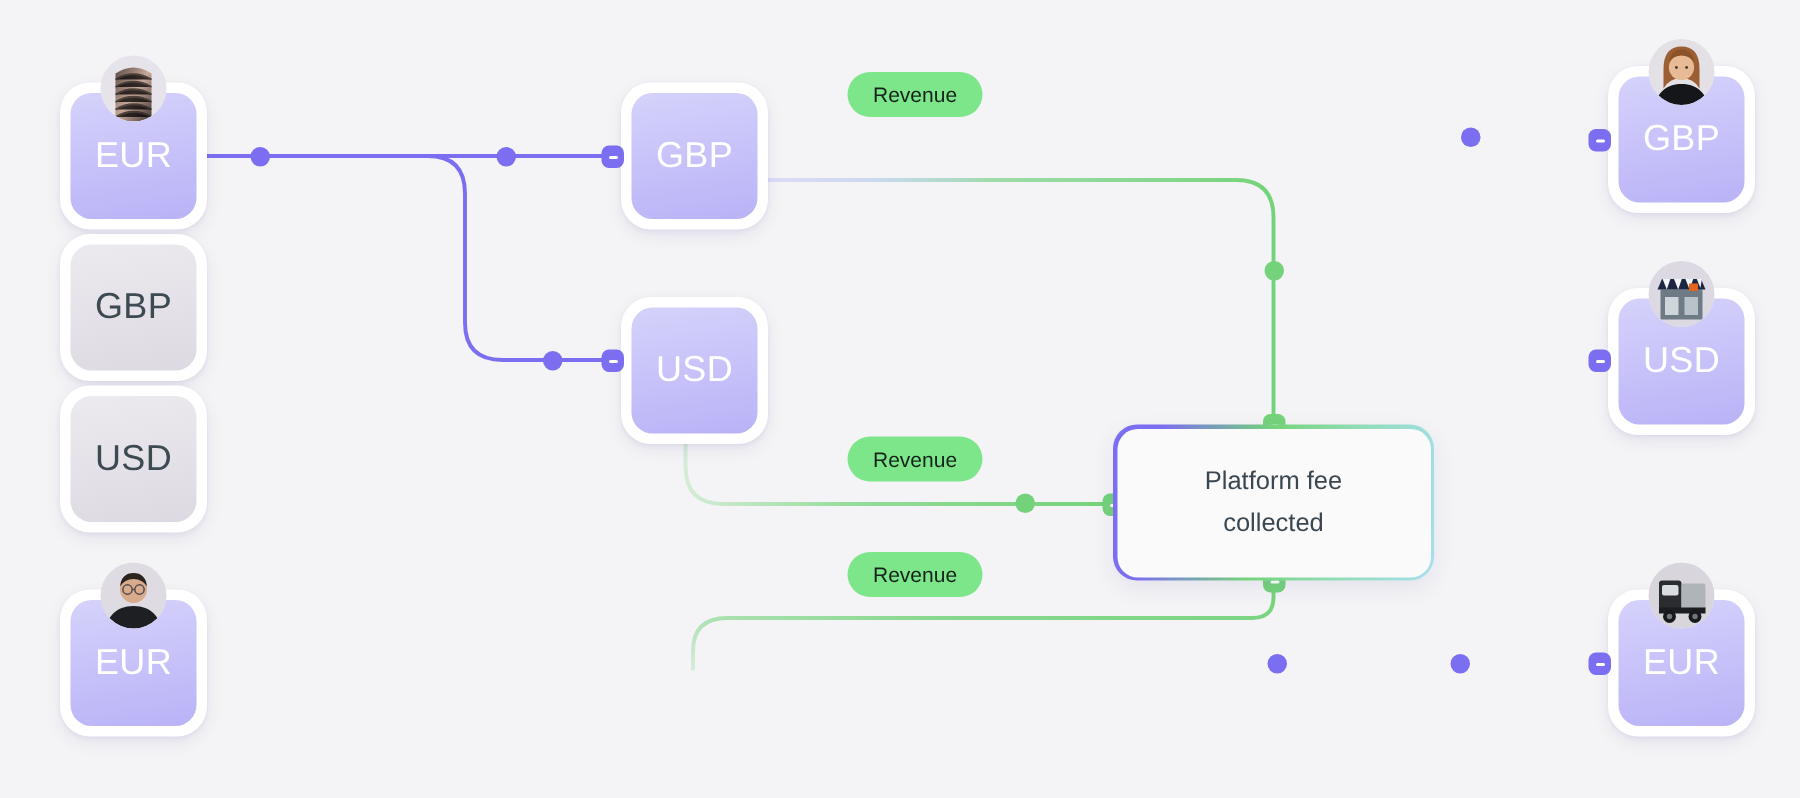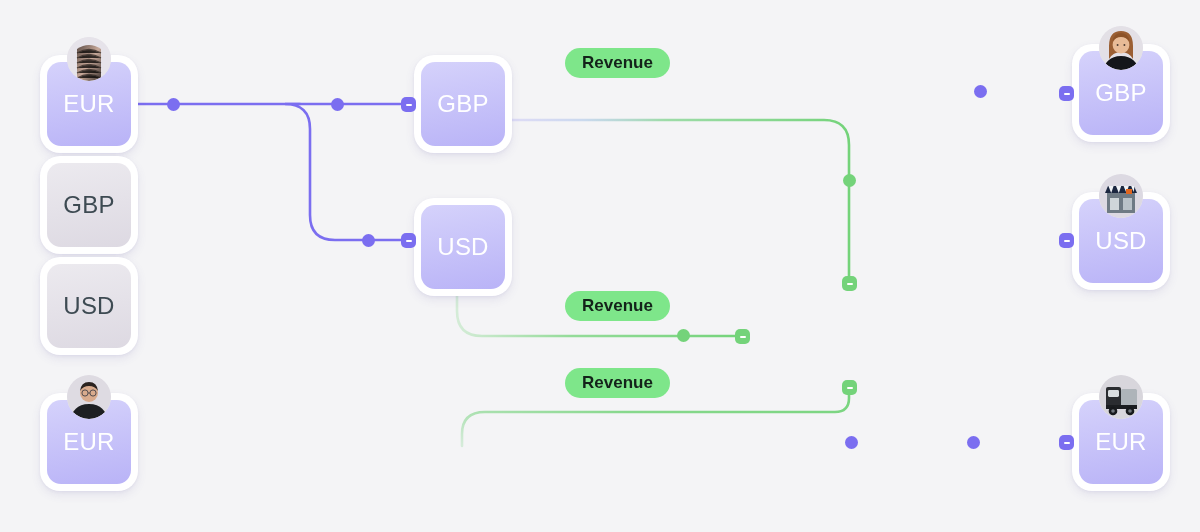--- a/index.html
+++ b/index.html
@@ -105,22 +105,22 @@
   .dot.green { background: #74d37a; }
 
   
   .pill {
     position: absolute;
     height: 30px;
     padding: 0 17px;
     border-radius: 15px;
     background: #7ee68a;
     color: #14231a;
-    font-size: 17px;
-    font-weight: bold;
+    font-size: 14px;
+    font-weight: normal;
     display: flex;
     align-items: center;
     justify-content: center;
     z-index: 6;
     white-space: nowrap;
   }
 
   
   .fee-box {
     position: absolute;
@@ -356,20 +356,26 @@
           <circle cx="31" cy="36" r="4.3" fill="#17191c"></circle>
           <circle cx="14" cy="36" r="1.8" fill="#70767c"></circle>
           <circle cx="31" cy="36" r="1.8" fill="#70767c"></circle>
         </g>
       </svg>
     </span>
     <div class="node-inner">EUR</div>
   </div>
   <div class="handle" style="left:1059px; top:435px;"></div>
 
+  <div class="fee-box">
+    <div class="fee-box-inner">
+      <span>Platform fee</span>
+      <span>collected</span>
+    </div>
+  </div>
   <div class="handle green" style="left:842px; top:276px;"></div>
   <div class="handle green" style="left:735px; top:329px;"></div>
   <div class="handle green" style="left:842px; top:380px;"></div>
 
   <div class="dot" style="left:167px; top:98px;"></div>
   <div class="dot" style="left:331px; top:98px;"></div>
   <div class="dot" style="left:362px; top:234px;"></div>
   <div class="dot" style="left:974px; top:85px;"></div>
   <div class="dot green" style="left:843px; top:174px;"></div>
   <div class="dot green" style="left:677px; top:329px;"></div>

